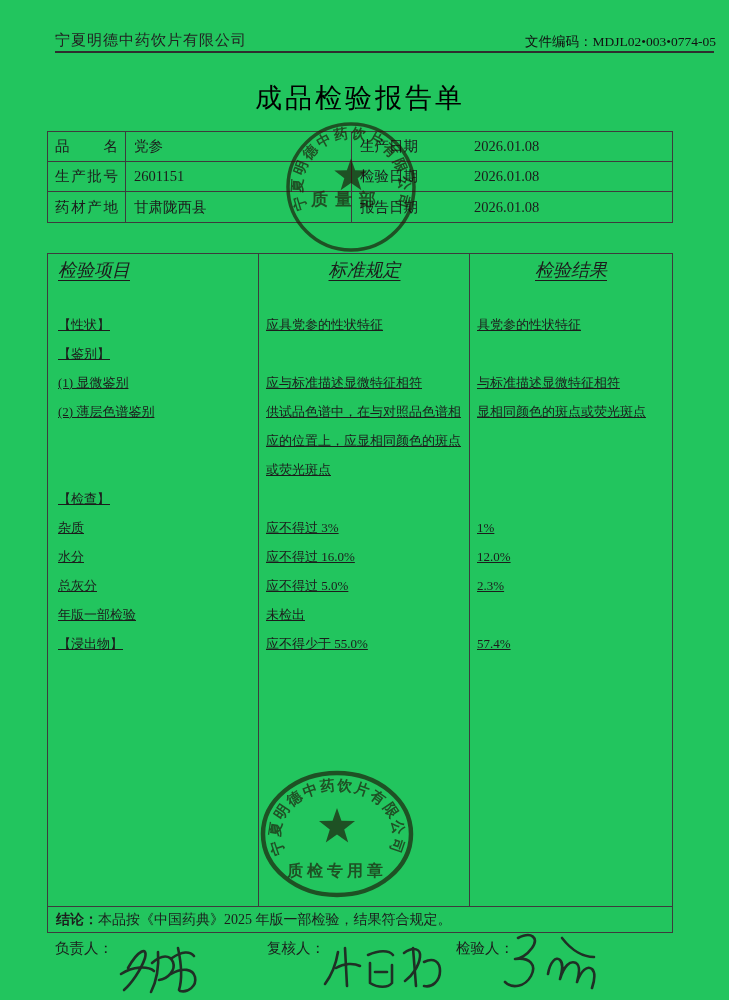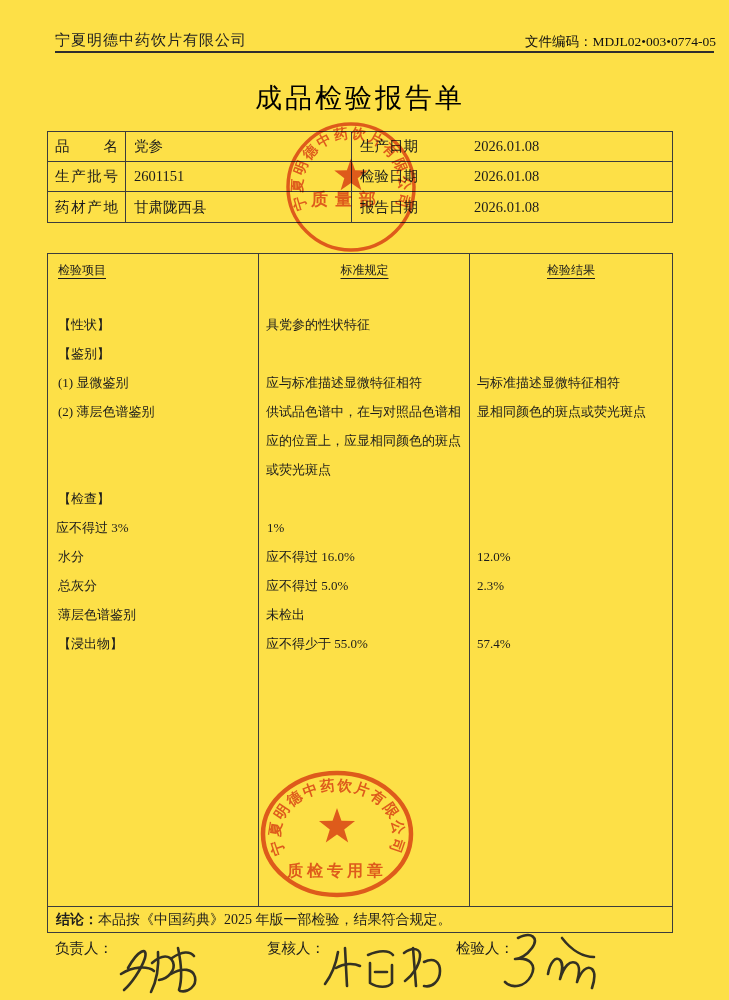--- a/index.html
+++ b/index.html
@@ -1,17 +1,17 @@
 <!DOCTYPE html>
 <html><head>
 <meta charset="utf-8">
 <style>
   html,body{margin:0;padding:0;background:#888;}
   .page{
-    position:relative;width:729px;height:1000px;background:#fde047;
+    position:relative;width:729px;height:1000px;background:#22c55e;
     font-family:"Liberation Serif","DejaVu Serif",serif;
     color:#1c1c1c;overflow:hidden;margin:0 auto;
   }
   
   .company{position:absolute;left:55px;top:31px;font-size:15px;letter-spacing:1px;color:#222;}
   .doccode{position:absolute;right:13px;top:33px;font-size:13.5px;color:#111;}
   .headrule{position:absolute;left:55px;top:51px;width:659px;height:2px;background:#2e2e2e;}
   .title{position:absolute;left:47px;top:80px;width:626px;text-align:center;
          font-size:27px;font-weight:normal;letter-spacing:3px;color:#000;}
   
@@ -27,27 +27,27 @@
   .irlabel{width:88px;}
   .ilabel-wide{width:305px;height:100%;border-right:1px solid #3c3c3c;box-sizing:border-box;
         padding:0 7px;display:flex;align-items:center;}
   .irval-only{flex:1;padding-left:5px;}
   
   .main{position:absolute;left:47px;top:253px;width:626px;height:680px;
         border:1px solid #3c3c3c;box-sizing:border-box;font-size:13px;}
   .vline{position:absolute;top:0;width:1px;height:652px;background:#3c3c3c;}
   .vline.v1{left:210px;}
   .vline.v2{left:421px;}
-  .mhead{position:absolute;top:6px;height:20px;line-height:20px;font-size:12px;}
+  .mhead{position:absolute;top:6px;height:20px;line-height:20px;font-size:18px;font-style:italic;}
   .mhead u{text-decoration:underline;text-underline-offset:4px;}
   .mh1{left:10px;}
   .mh2{left:211px;width:211px;text-align:center;}
   .mh3{left:422px;right:0;text-align:center;}
   .mrows{position:absolute;left:0;right:0;top:56px;}
-  .mrow{display:flex;align-items:flex-start;}
+  .mrow{display:flex;align-items:flex-start;text-decoration:underline;}
   .c1{width:210px;box-sizing:border-box;padding-left:10px;line-height:29px;}
   .c2{width:211px;box-sizing:border-box;padding-left:8px;line-height:29px;white-space:pre-line;}
   .c3{flex:1;box-sizing:border-box;padding-left:8px;line-height:29px;}
   .mrow{min-height:29px;}
   .conclusion{position:absolute;left:0;right:0;top:652px;height:26px;border-top:1px solid #3c3c3c;
               box-sizing:border-box;line-height:25px;padding-left:8px;font-size:14px;}
   .conclusion b{font-weight:bold;}
   
   .signers{position:absolute;left:0;top:939px;width:729px;font-size:14.5px;}
   .slabel{position:absolute;top:0;}
@@ -108,20 +108,21 @@
     <div class="vline v1"></div>
     <div class="vline v2"></div>
 
     <div class="mhead mh1"><u>检验项目</u></div>
     <div class="mhead mh2"><u>标准规定</u></div>
     <div class="mhead mh3"><u>检验结果</u></div>
 
     <div class="mrows">
       <div class="mrow">
         <div class="c1">【性状】</div>
+        <div class="c2">应具党参的性状特征</div>
         <div class="c3">具党参的性状特征</div>
       </div>
       <div class="mrow">
         <div class="c1">【鉴别】</div>
         <div class="c2"></div>
         <div class="c3"></div>
       </div>
       <div class="mrow">
         <div class="c1">(1) 显微鉴别</div>
         <div class="c2">应与标准描述显微特征相符</div>
@@ -133,35 +134,36 @@
 应的位置上，应显相同颜色的斑点
 或荧光斑点</div>
         <div class="c3">显相同颜色的斑点或荧光斑点</div>
       </div>
       <div class="mrow">
         <div class="c1">【检查】</div>
         <div class="c2"></div>
         <div class="c3"></div>
       </div>
       <div class="mrow">
+        <div class="c1">杂质</div>
         <div class="c2">应不得过 3%</div>
         <div class="c3">1%</div>
       </div>
       <div class="mrow">
         <div class="c1">水分</div>
         <div class="c2">应不得过 16.0%</div>
         <div class="c3">12.0%</div>
       </div>
       <div class="mrow">
         <div class="c1">总灰分</div>
         <div class="c2">应不得过 5.0%</div>
         <div class="c3">2.3%</div>
       </div>
       <div class="mrow">
-        <div class="c1">薄层色谱鉴别</div>
+        <div class="c1">年版一部检验</div>
         <div class="c3">未检出</div>
       </div>
       <div class="mrow">
         <div class="c1">【浸出物】</div>
         <div class="c2">应不得少于 55.0%</div>
         <div class="c3">57.4%</div>
       </div>
     </div>
 
     <div class="conclusion">

